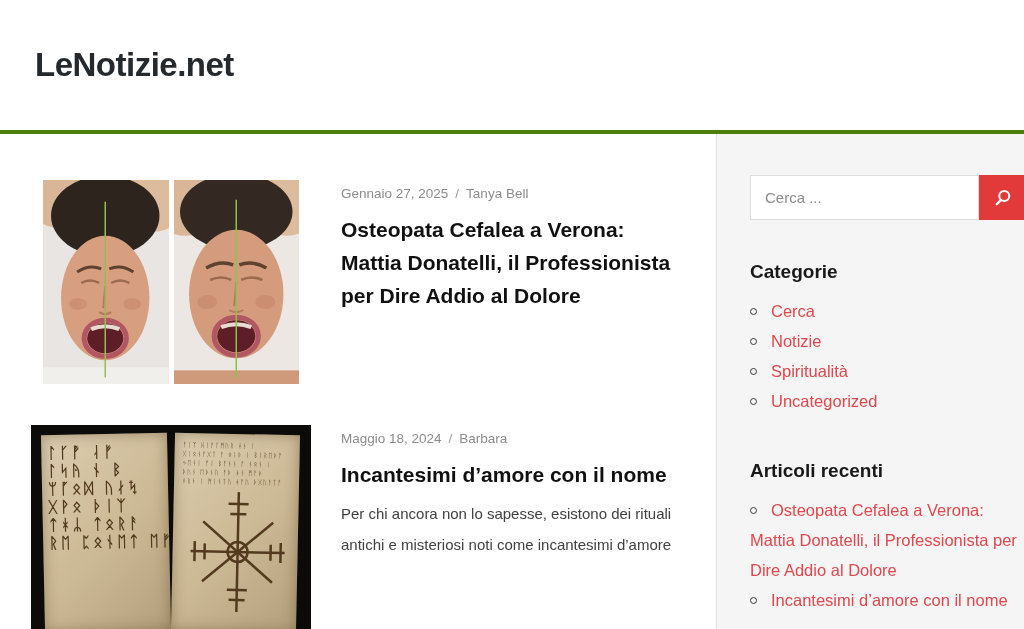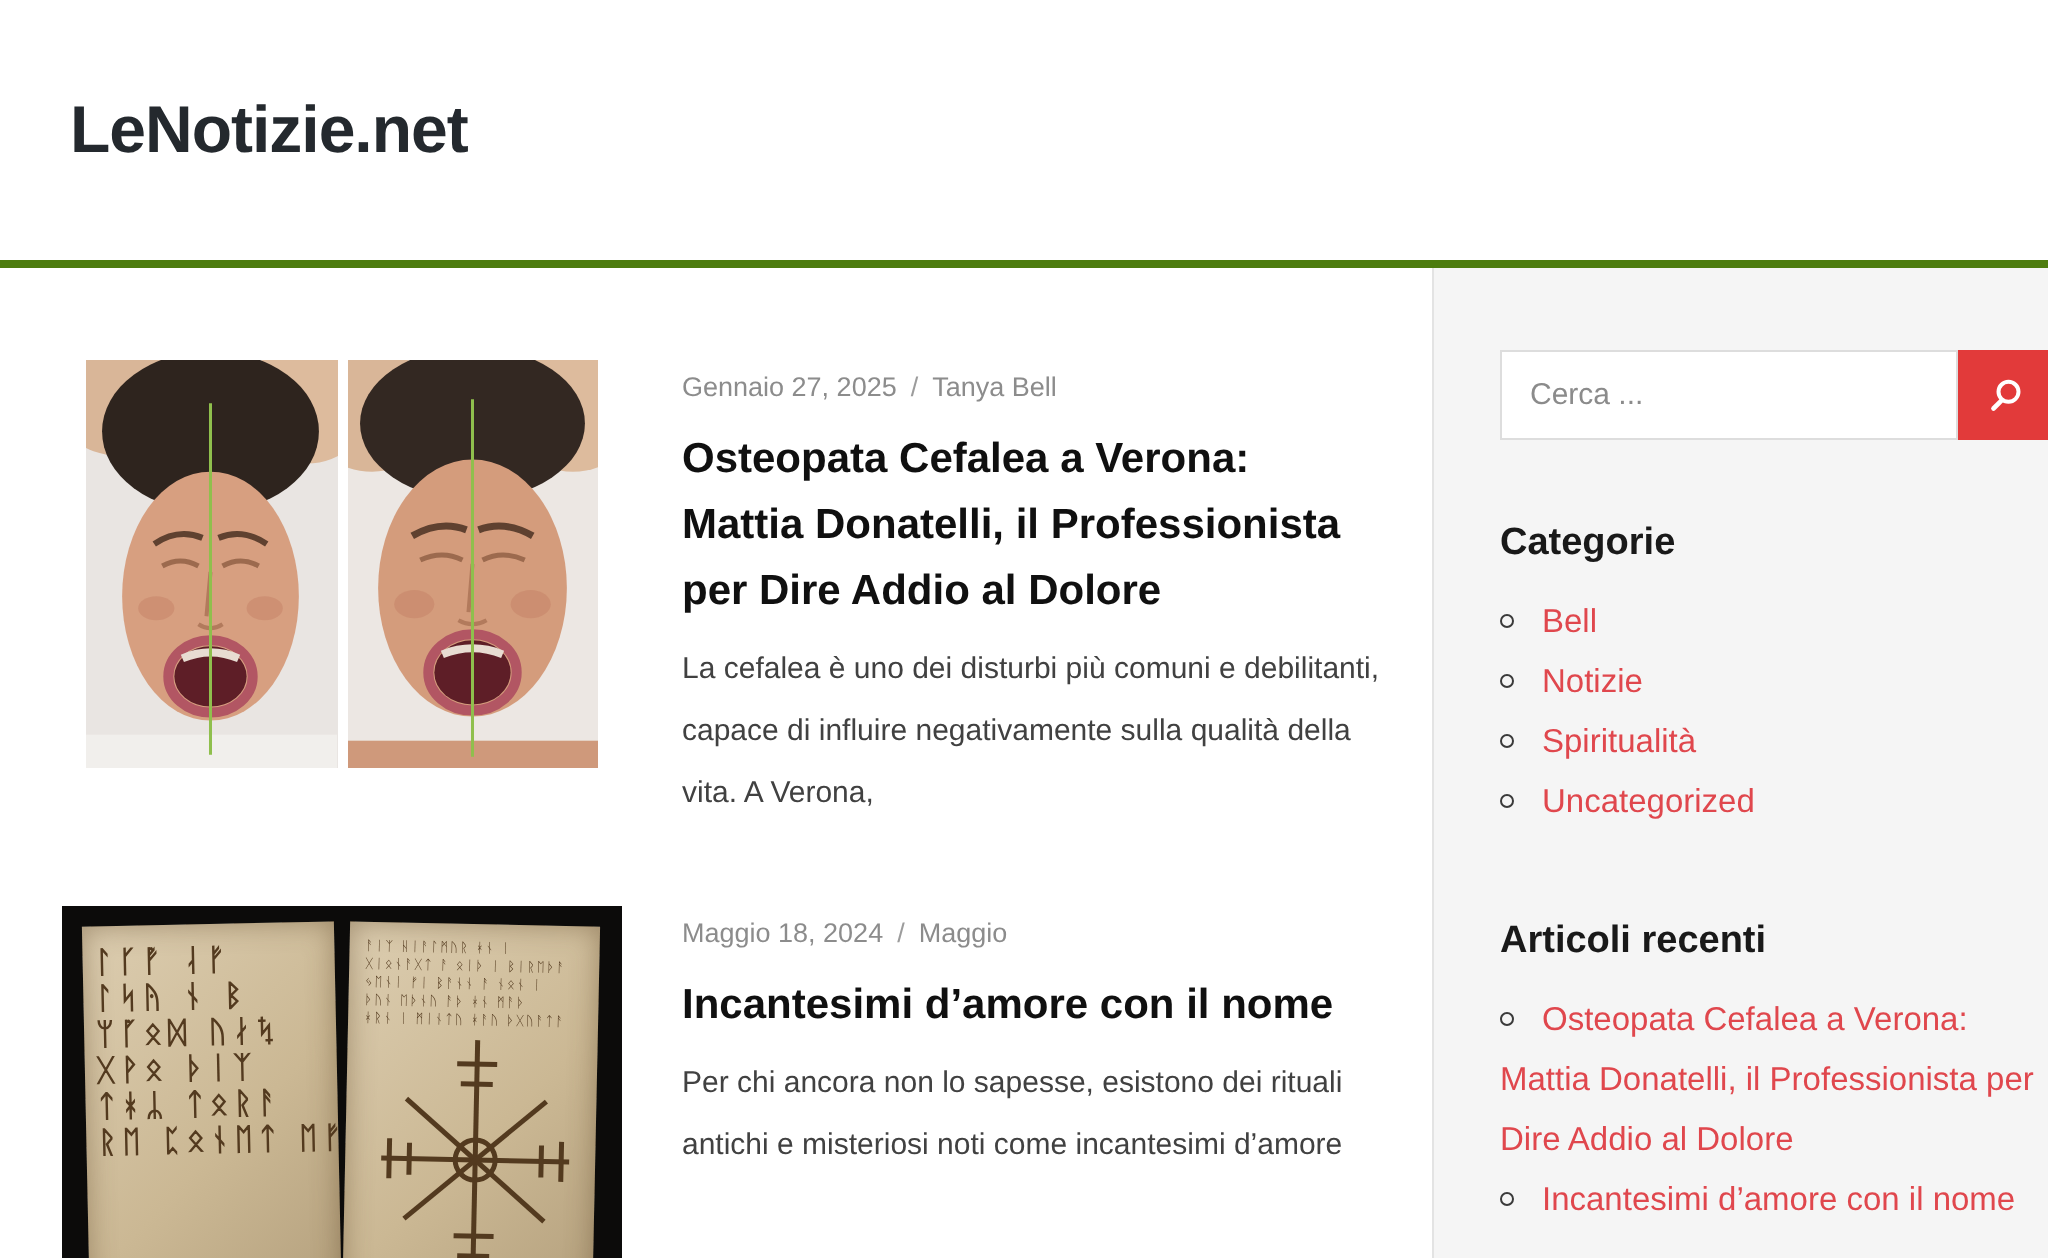--- a/index.html
+++ b/index.html
@@ -150,21 +150,20 @@
             </div>
           </div>
         </div>
         <div class="post-body">
           <div class="post-meta">
             <span>Gennaio 27, 2025</span><span class="meta-sep">/</span><span>Tanya Bell</span>
           </div>
           <h2 class="post-title">
             <a href="#">Osteopata Cefalea a Verona: Mattia Donatelli, il Professionista per Dire Addio al Dolore</a>
           </h2>
-          <p class="post-excerpt">La cefalea è uno dei disturbi più comuni e debilitanti, capace di influire negativamente sulla qualità della vita. A Verona,</p>
         </div>
       </div>
     </article>
 
     <article class="post">
       <div class="post-row">
         <div class="post-media">
           <div class="rune-photo">
             <div class="rune-page left">
               <div class="rune-line">ᛚᚴᚡ ᛆᚠ</div>
@@ -191,21 +190,21 @@
                   <path d="M45 98 L65 98 M47 108 L63 108"></path>
                   <path d="M12 50 L12 70 M22 52 L22 68"></path>
                   <path d="M98 50 L98 70 M88 52 L88 68"></path>
                 </g>
               </svg>
             </div>
           </div>
         </div>
         <div class="post-body">
           <div class="post-meta">
-            <span>Maggio 18, 2024</span><span class="meta-sep">/</span><span>Maggio</span>
+            <span>Maggio 18, 2024</span><span class="meta-sep">/</span><span>Barbara</span>
           </div>
           <h2 class="post-title">
             <a href="#">Incantesimi d’amore con il nome</a>
           </h2>
           <p class="post-excerpt">Per chi ancora non lo sapesse, esistono dei rituali antichi e misteriosi noti come incantesimi d’amore</p>
         </div>
       </div>
     </article>
 
   </main>
@@ -218,21 +217,21 @@
         <svg width="20" height="20" viewBox="0 0 24 24">
           <circle cx="13.5" cy="9.5" r="6" fill="none" stroke="#ffffff" stroke-width="2.4"></circle>
           <line x1="9.4" y1="14.6" x2="4.5" y2="19.5" stroke="#ffffff" stroke-width="2.8" stroke-linecap="round"></line>
         </svg>
       </button>
     </form>
 
     <section>
       <h3 class="widget-title">Categorie</h3>
       <ul class="widget-list cat-list">
-        <li><span class="bullet"></span><a href="#">Bell</a></li>
+        <li><span class="bullet"></span><a href="#">Cerca</a></li>
         <li><span class="bullet"></span><a href="#">Notizie</a></li>
         <li><span class="bullet"></span><a href="#">Spiritualità</a></li>
         <li><span class="bullet"></span><a href="#">Uncategorized</a></li>
       </ul>
     </section>
 
     <section>
       <h3 class="widget-title">Articoli recenti</h3>
       <ul class="widget-list recent-list">
         <li><span class="bullet"></span><a href="#">Osteopata Cefalea a Verona: Mattia Donatelli, il Professionista per Dire Addio al Dolore</a></li>

